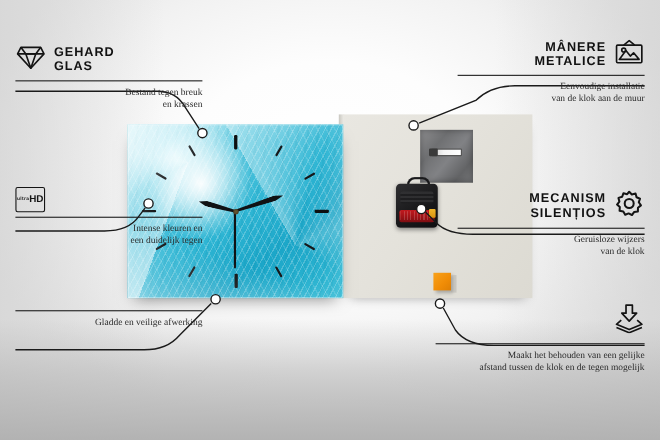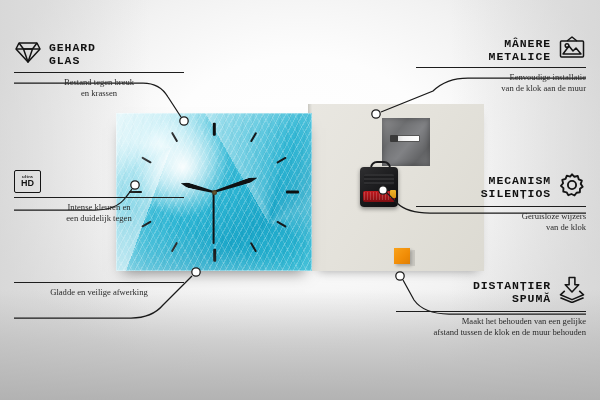--- a/index.html
+++ b/index.html
@@ -131,45 +131,45 @@
   
   .tick{position:absolute;background:#16181a;border-radius:1px;transform-origin:center center;}
   .tick.major{background:#0d0f10;}
   .hand{position:absolute;background:#101214;transform-origin:bottom center;border-radius:1px;}
   .hub{position:absolute;width:5px;height:5px;border-radius:50%;
     background:radial-gradient(circle,#6b5a32,#3a3220);left:50%;top:50%;margin:-2.5px 0 0 -2.5px;}
 
   
   .callout{position:absolute;}
   .co-title{
-    font-family:Liberation Mono, monospace;font-weight:700;
+    font-family:Liberation Sans, sans-serif;font-weight:700;
     font-size:11.5px;letter-spacing:.9px;color:#121212;line-height:13px;
     text-transform:uppercase;white-space:pre-line;
   }
   .co-desc{
     font-family:"Liberation Serif", serif;font-size:8.6px;color:#2a2a2a;
     line-height:10.5px;white-space:pre-line;
   }
   .co-rule{height:1px;background:#1d1d1d;}
   .co-icon{color:#141414;}
   svg.lead{position:absolute;overflow:visible;pointer-events:none;}
   .lead path{fill:none;stroke:#1a1a1a;stroke-width:1.25;}
   .lead circle{fill:#ffffff;stroke:#1a1a1a;stroke-width:1.25;}
 
   .left  .co-title{text-align:left;}
-  .left  .co-desc{text-align:center;}
+  .left  .co-desc{text-align:right;}
   .right .co-title{text-align:right;}
   .right .co-desc{text-align:right;}
 
   .row{display:flex;align-items:center;gap:7px;}
   .row.rev{flex-direction:row-reverse;}
 
   .hd-box{
     width:25px;height:21px;border:1.4px solid #141414;border-radius:2px;
-    display:flex;flex-direction:column;align-items:center;justify-content:center;
+    display:flex;flex-direction:row;align-items:center;justify-content:center;
     line-height:1;
   }
   .hd-ultra{font-size:4.4px;font-weight:700;letter-spacing:.3px;font-family:"Liberation Sans",sans-serif;}
   .hd-hd{font-size:9px;font-weight:700;font-family:"Liberation Sans",sans-serif;margin-top:.5px;}
 </style>
 </head>
 <body>
 
 <div id="stage">
 
@@ -322,21 +322,19 @@
     <div class="row rev">
       <span class="co-icon">
         <svg width="28" height="27" viewBox="0 0 28 28">
           <g fill="none" stroke="#141414" stroke-width="1.6" stroke-linejoin="round">
             <path d="M11,1.5 L17,1.5 L17,9 L21,9 L14,16.5 L7,9 L11,9 Z"></path>
             <path d="M6.5,15.5 L2,19.5 L14,24.5 L26,19.5 L21.5,15.5"></path>
             <path d="M2,22.5 L14,27.5 L26,22.5"></path>
           </g>
         </svg>
       </span>
-      <span class="co-title">DISTANȚIER
-SPUMĂ</span>
     </div>
     <div class="co-rule" style="margin-top:4px;width:190px;"></div>
     <div class="co-desc" style="margin-top:4px;">Maakt het behouden van een gelijke
-afstand tussen de klok en de muur behouden</div>
+afstand tussen de klok en de tegen mogelijk</div>
   </div>
 
 </div>
 
 </body></html>

